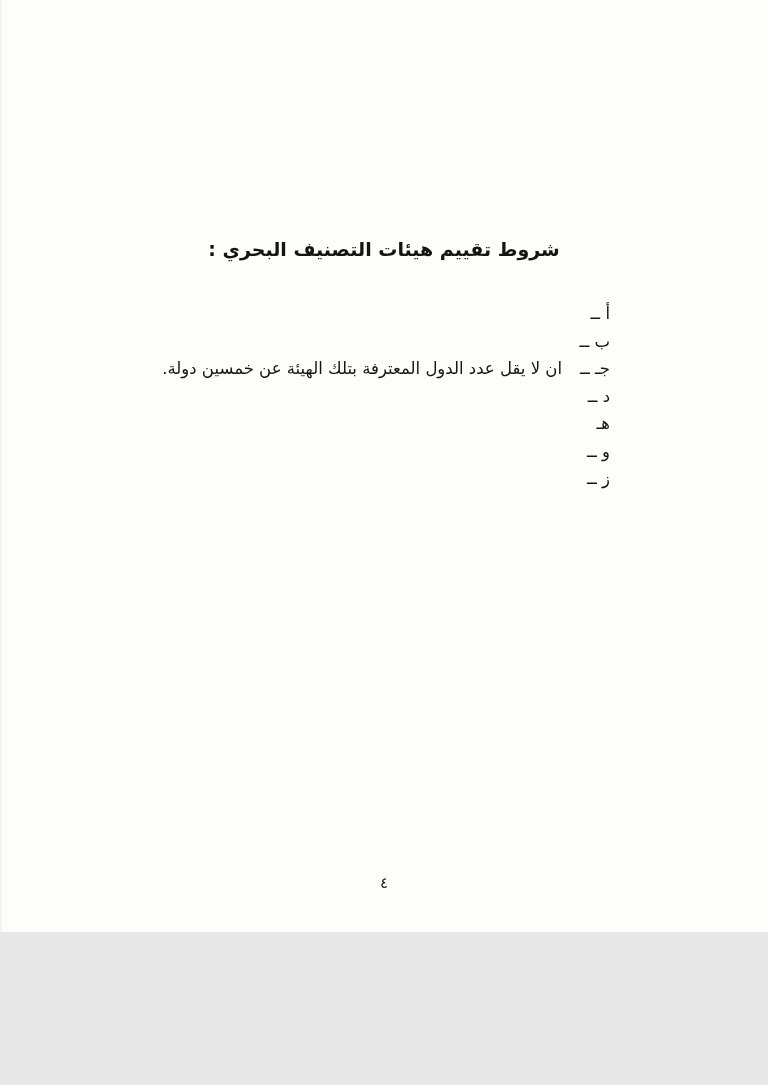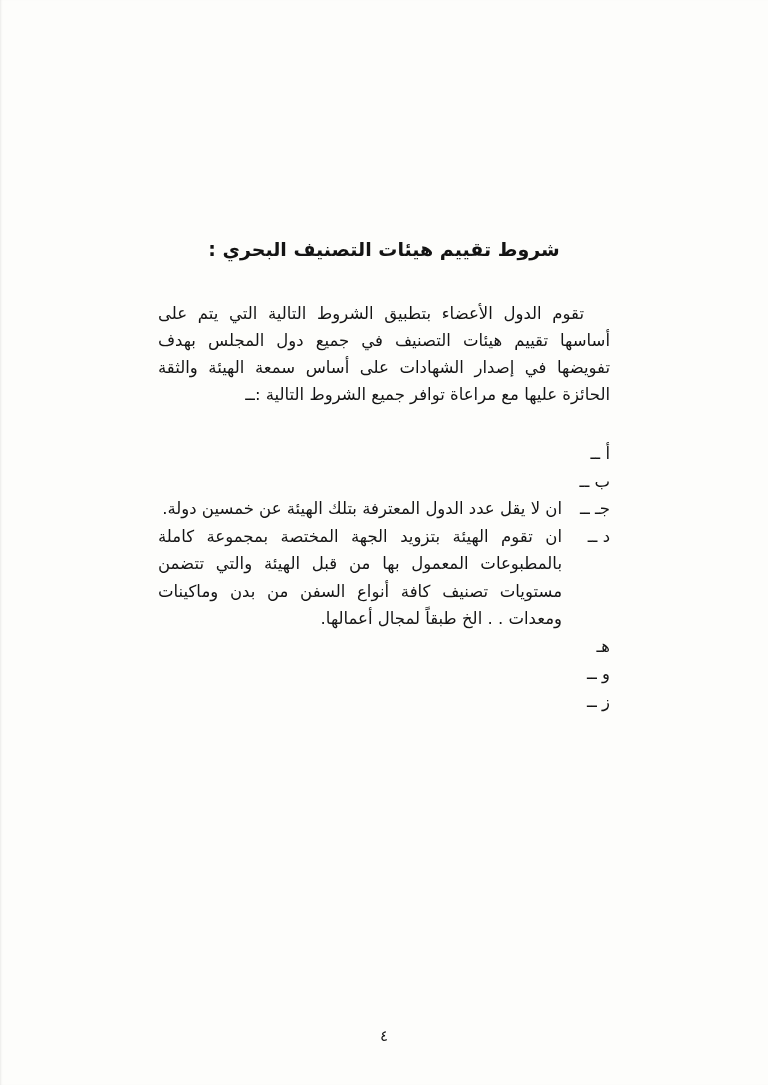--- a/index.html
+++ b/index.html
@@ -3,21 +3,21 @@
 <meta charset="utf-8">
 <style>
   html, body {
     margin: 0;
     padding: 0;
     background: #e8e8e8;
   }
   .page {
     position: relative;
     width: 768px;
-    height: 1085px;
+    height: 932px;
     margin: 0 auto;
     background: #fdfdfb;
     color: #141414;
     font-family: "DejaVu Sans", sans-serif;
     direction: rtl;
     overflow: hidden;
     box-shadow: inset 2px 0 3px -2px rgba(0,0,0,0.15);
   }
   .content {
     position: absolute;
@@ -68,40 +68,38 @@
   }
 </style>
 </head>
 <body>
 
 <div class="page">
   <div class="content">
 
     <h1 class="doc-title">شروط تقييم هيئات التصنيف البحري :</h1>
 
-    <p class="intro">تقوم الدول الأعضاء بتطبيق الشروط التالية التي يتم على أساسها تقييم هيئات التصنيف في جميع دول المجلس بهدف تفويضها في إصدار الشهادات على أساس سمعة الهيئة والثقة الحائزة عليها مع مراعاة توافر جميع الشروط التالية :ــ</p>
 
     <div class="conditions">
 
       <div class="item">
         <span class="marker">أ ــ</span>
       </div>
 
       <div class="item">
         <span class="marker">ب ــ</span>
       </div>
 
       <div class="item">
         <span class="marker">جـ ــ</span>
         <span class="item-text">ان لا يقل عدد الدول المعترفة بتلك الهيئة عن خمسين دولة.</span>
       </div>
 
       <div class="item">
         <span class="marker">د ــ</span>
-        <span class="item-text">ان تقوم الهيئة بتزويد الجهة المختصة بمجموعة كاملة بالمطبوعات المعمول بها من قبل الهيئة والتي تتضمن مستويات تصنيف كافة أنواع السفن من بدن وماكينات ومعدات . . الخ طبقاً لمجال أعمالها.</span>
       </div>
 
       <div class="item">
         <span class="marker">هـ</span>
       </div>
 
       <div class="item">
         <span class="marker">و ــ</span>
       </div>
 

